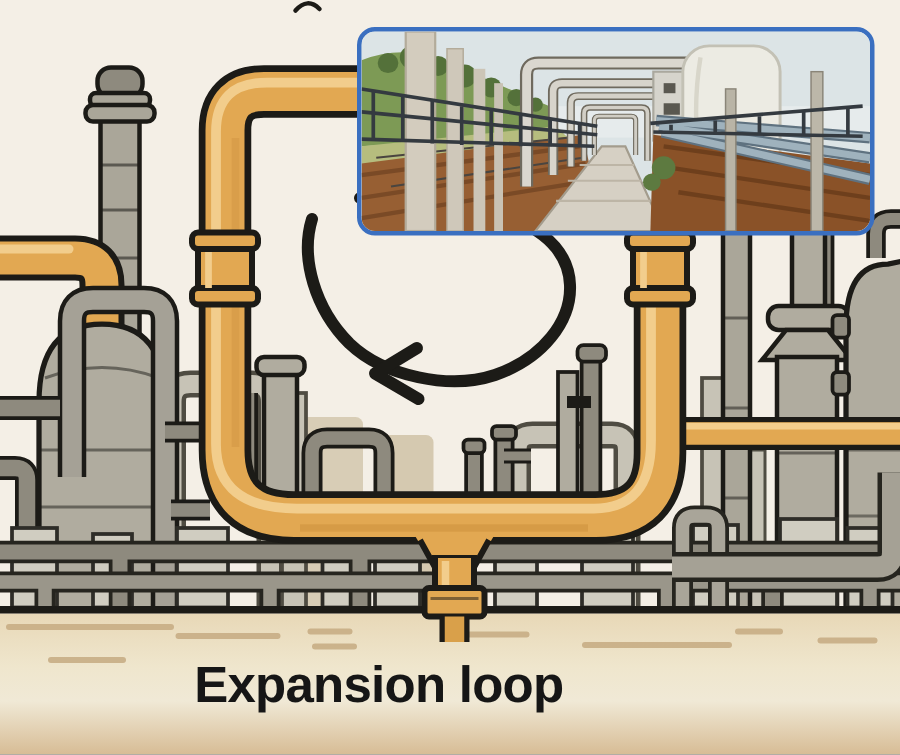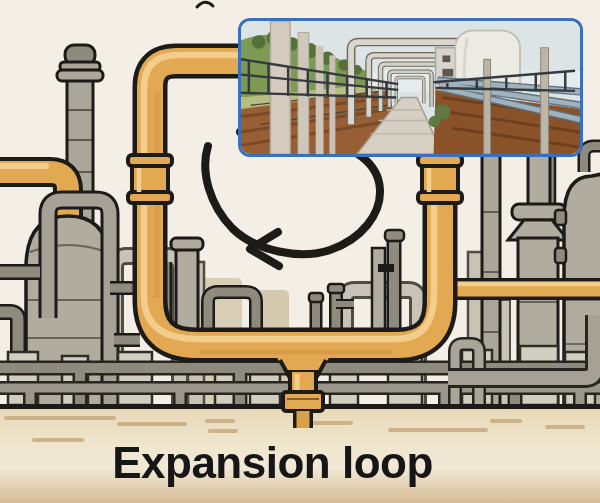--- a/index.html
+++ b/index.html
@@ -11,21 +11,21 @@
   }
   html,body{margin:0;padding:0;background:#777;}
   .stage{position:relative;width:600px;height:503px;overflow:hidden;
          background:var(--background);font-family:"Liberation Sans",sans-serif;}
   .scene{position:absolute;left:0;top:0;}
   .photo-inset{position:absolute;left:238px;top:18px;width:345px;height:139px;
     border:3px solid var(--photo_border_blue);border-radius:12px;overflow:hidden;
     box-shadow:inset 0 0 0 2px rgba(235,243,252,.6);box-sizing:border-box;background:#dce4e6;}
   .photo-inset svg{display:block;width:100%;height:100%;}
   .caption{position:absolute;left:0;top:438px;width:505px;text-align:center;
-    font-size:44px;font-weight:700;letter-spacing:-0.5px;color:var(--caption_color);margin-left:20px;}
+    font-size:34px;font-weight:700;letter-spacing:-0.5px;color:var(--caption_color);}
   
   .oln{stroke:var(--outline);fill:none;}
 </style>
 </head>
 <body>
 
 <div class="stage">
 
 <svg class="scene" width="600" height="503" viewBox="0 0 600 503">
   <defs>

